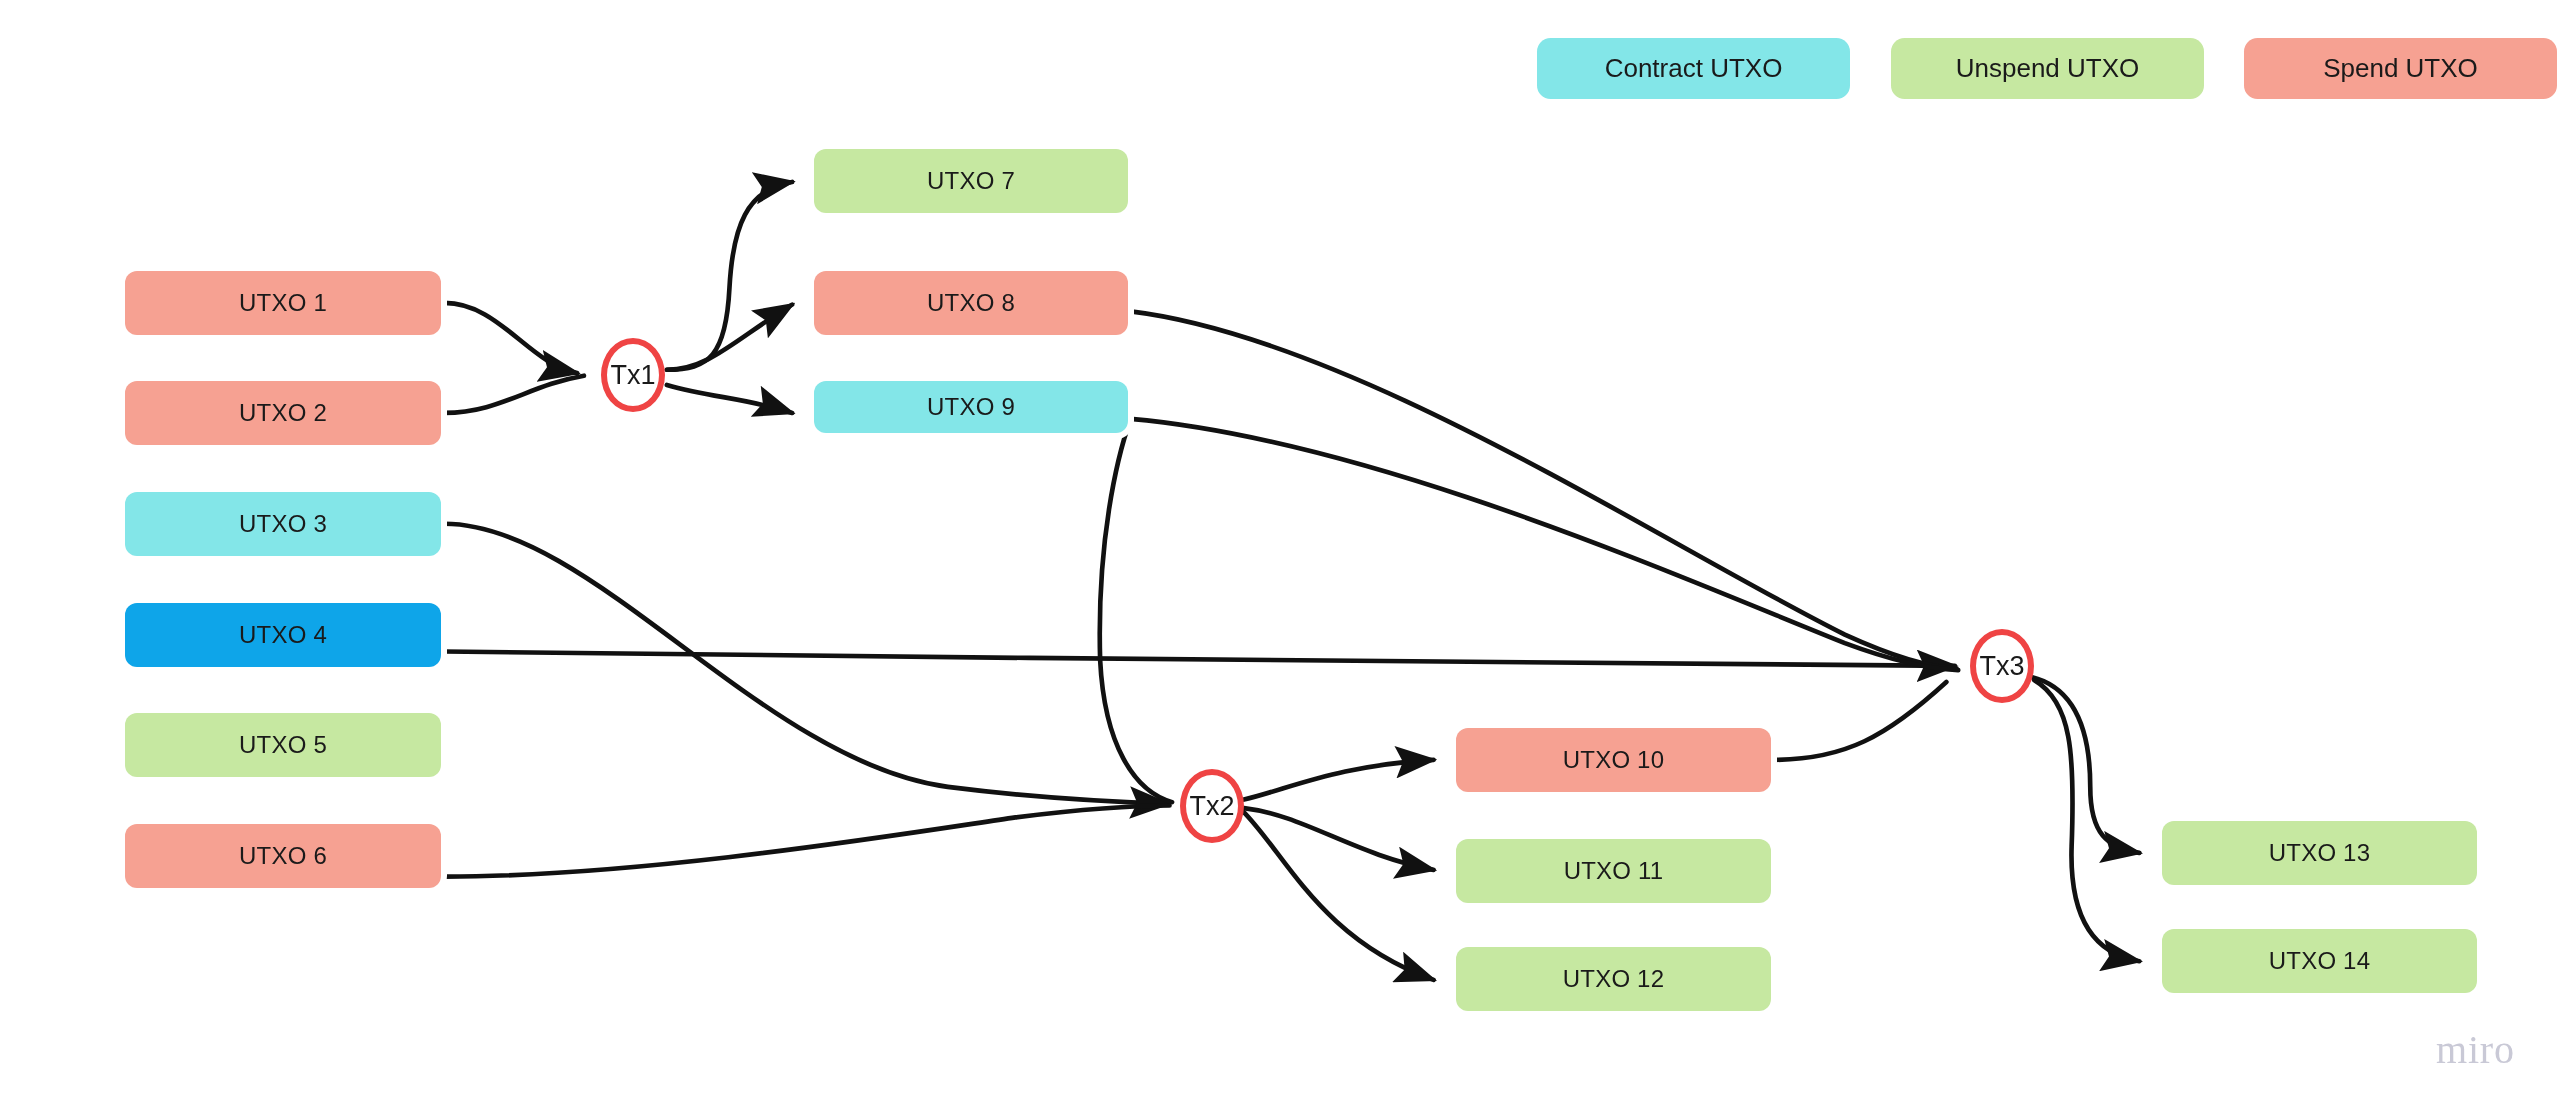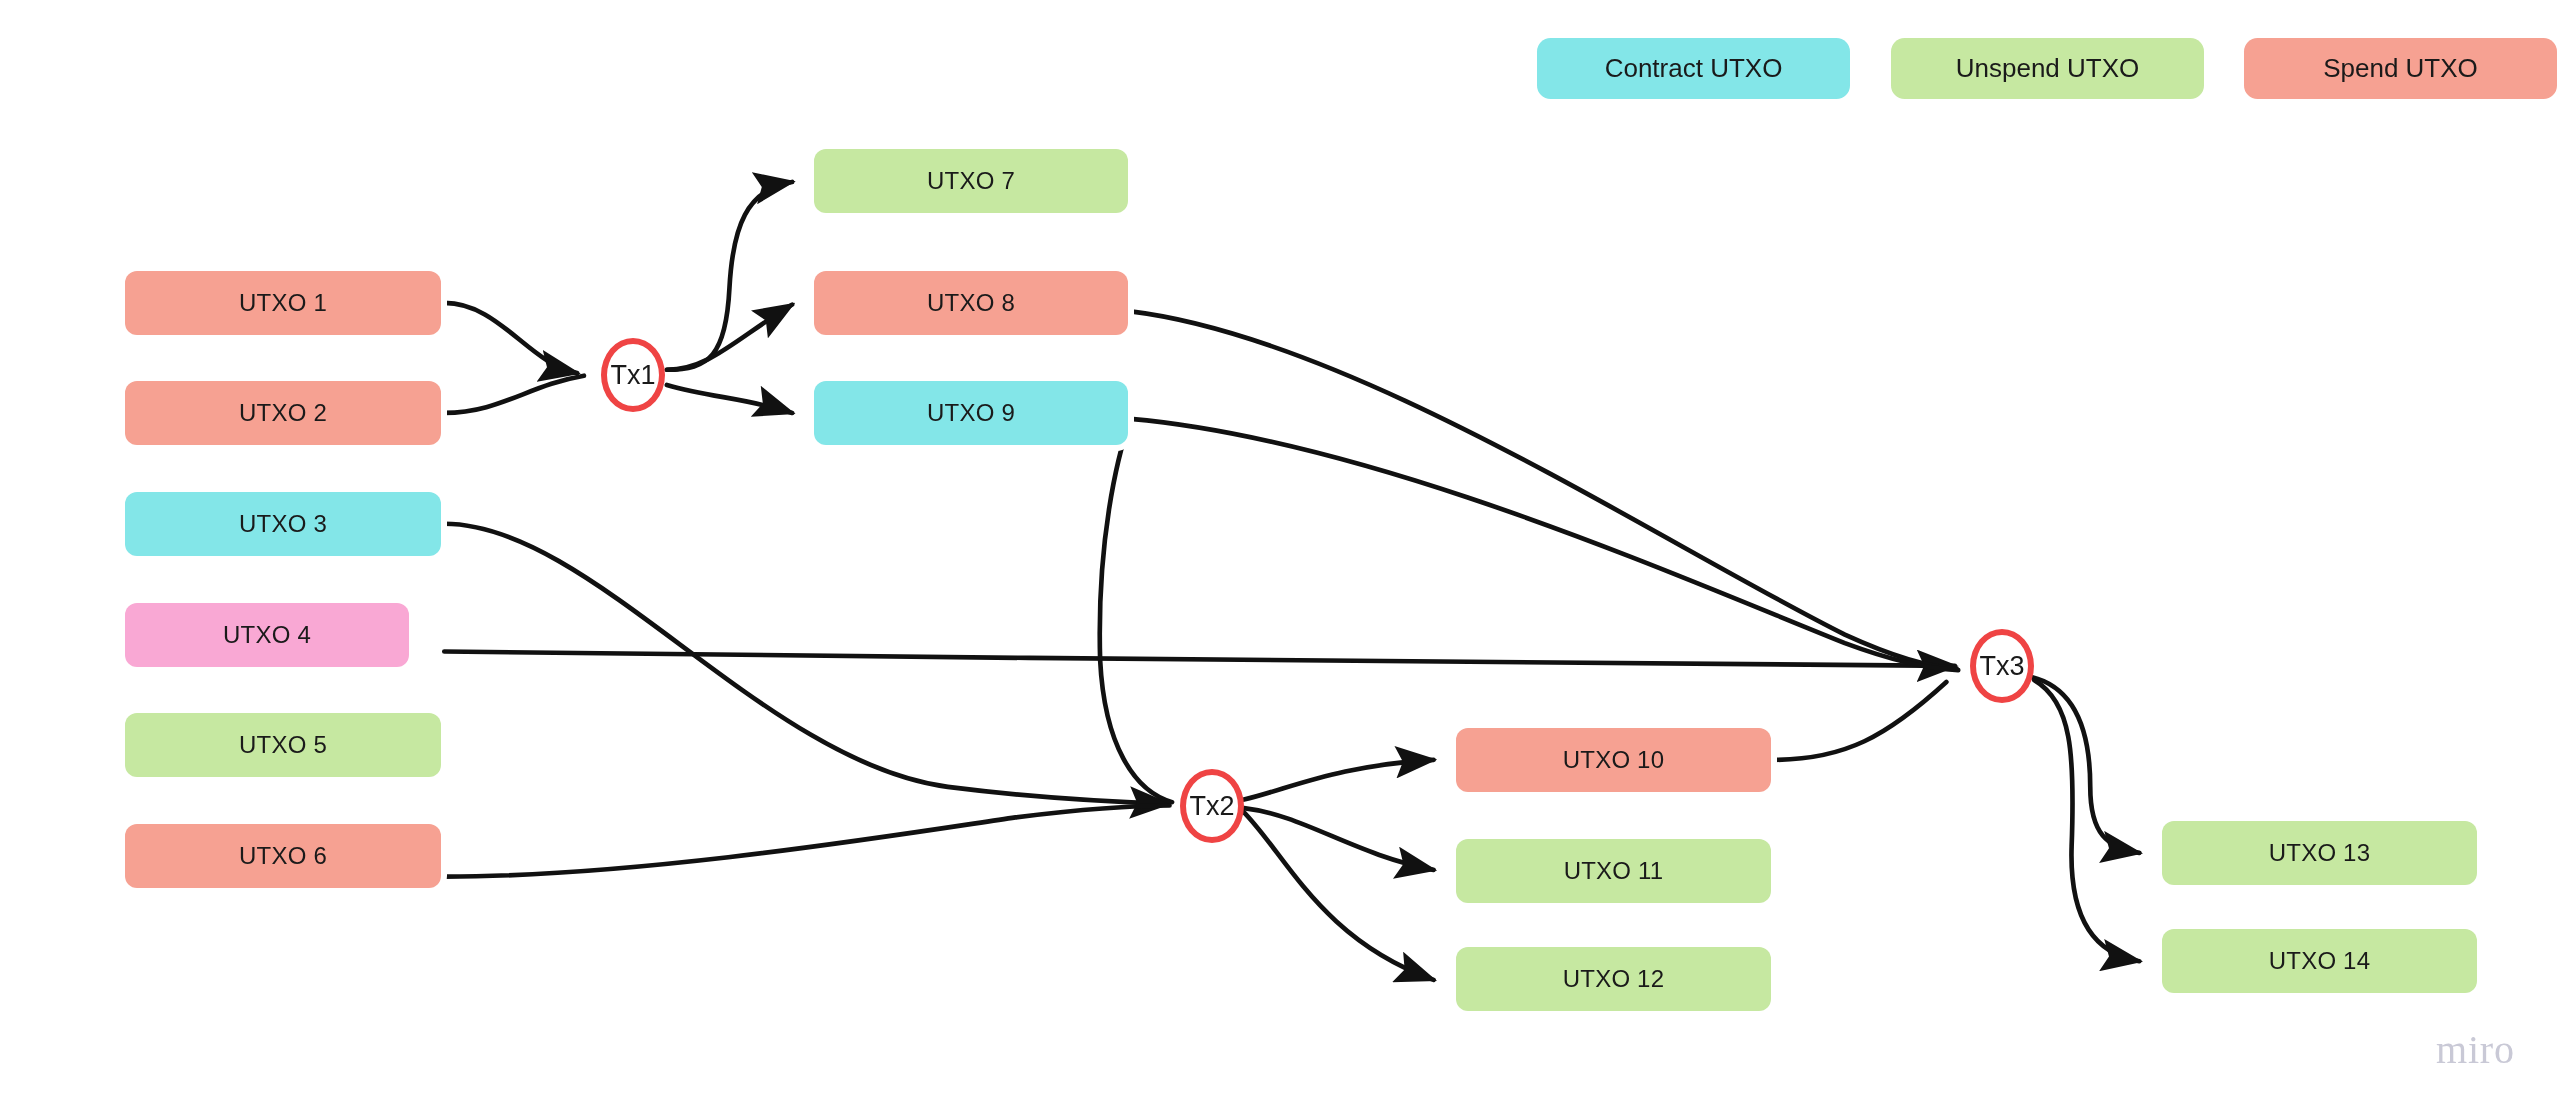--- a/index.html
+++ b/index.html
@@ -120,36 +120,36 @@
   <div id="boxes">
       <div class="utxo-box" style="left: 125px; top: 271px; width: 316px; height: 64px; background: rgb(246, 161, 146);">
         <span>UTXO 1</span>
       </div>
       <div class="utxo-box" style="left: 125px; top: 381px; width: 316px; height: 64px; background: rgb(246, 161, 146);">
         <span>UTXO 2</span>
       </div>
       <div class="utxo-box" style="left: 125px; top: 492px; width: 316px; height: 64px; background: rgb(131, 230, 232);">
         <span>UTXO 3</span>
       </div>
-      <div class="utxo-box" style="left: 125px; top: 603px; width: 284px; height: 64px; background: #f9a8d4;">
+      <div class="utxo-box" style="left: 125px; top: 603px; width: 316px; height: 64px; background: #0ea5e9;">
         <span>UTXO 4</span>
       </div>
       <div class="utxo-box" style="left: 125px; top: 713px; width: 316px; height: 64px; background: rgb(198, 232, 161); align-items: center;">
         <span>UTXO 5</span>
       </div>
       <div class="utxo-box" style="left: 125px; top: 824px; width: 316px; height: 64px; background: rgb(246, 161, 146);">
         <span>UTXO 6</span>
       </div>
       <div class="utxo-box" style="left: 814px; top: 149px; width: 314px; height: 64px; background: rgb(198, 232, 161);">
         <span>UTXO 7</span>
       </div>
       <div class="utxo-box" style="left: 814px; top: 271px; width: 314px; height: 64px; background: rgb(246, 161, 146);">
         <span>UTXO 8</span>
       </div>
-      <div class="utxo-box" style="left: 814px; top: 381px; width: 314px; height: 64px; background: rgb(131, 230, 232);">
+      <div class="utxo-box" style="left: 814px; top: 381px; width: 314px; height: 52px; background: rgb(131, 230, 232);">
         <span>UTXO 9</span>
       </div>
       <div class="utxo-box" style="left: 1456px; top: 728px; width: 315px; height: 64px; background: rgb(246, 161, 146);">
         <span>UTXO 10</span>
       </div>
       <div class="utxo-box" style="left: 1456px; top: 839px; width: 315px; height: 64px; background: rgb(198, 232, 161);">
         <span>UTXO 11</span>
       </div>
       <div class="utxo-box" style="left: 1456px; top: 947px; width: 315px; height: 64px; background: rgb(198, 232, 161);">
         <span>UTXO 12</span>

